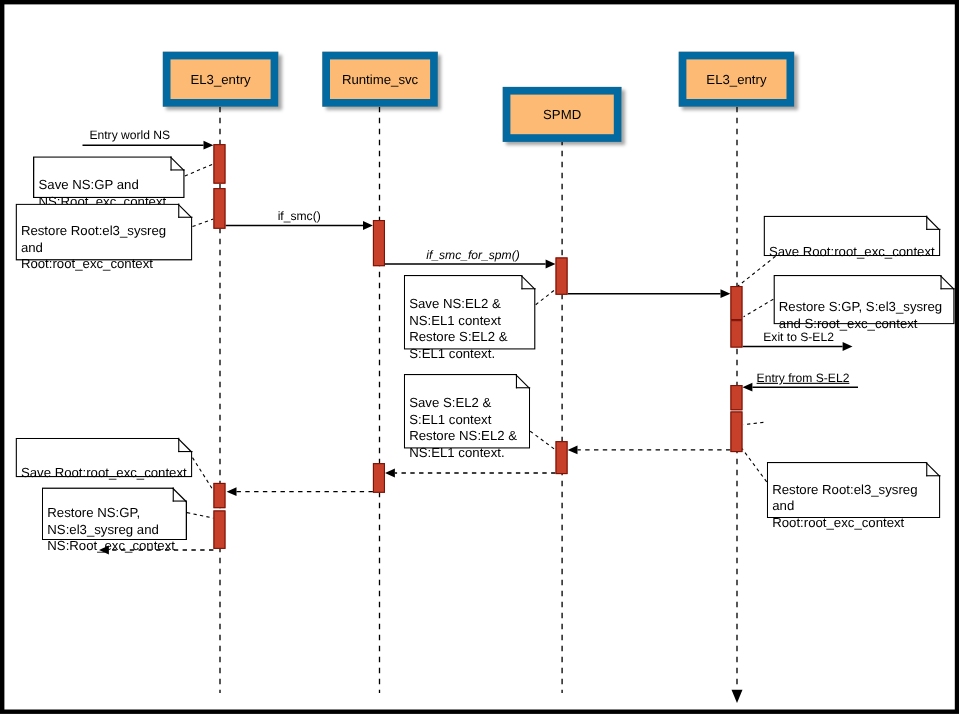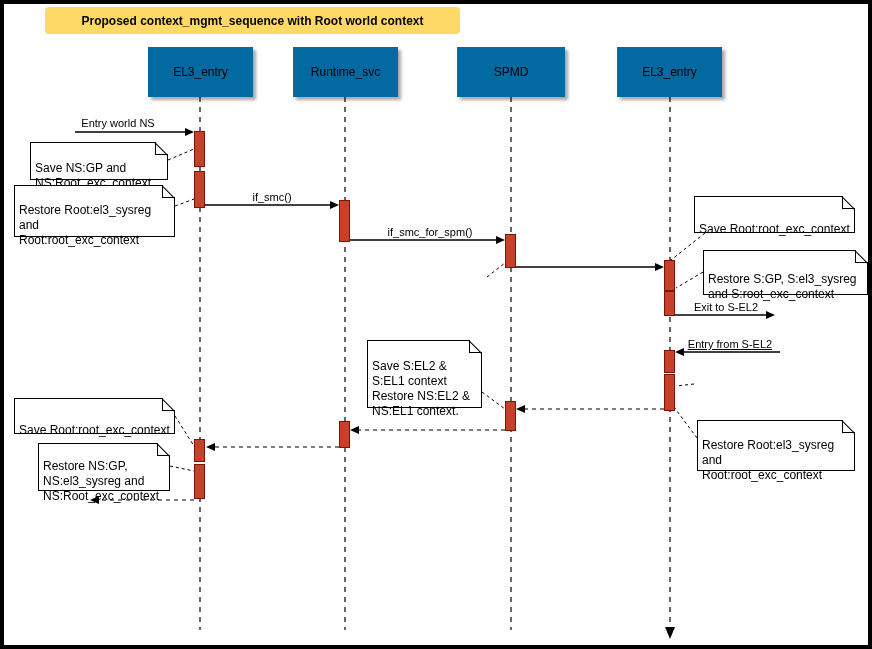--- a/index.html
+++ b/index.html
@@ -13,21 +13,21 @@
   .msg  { stroke:#000; stroke-width:1.3; fill:none; }
   .ret  { stroke:#000; stroke-width:1.2; stroke-dasharray:4 4; fill:none; }
   .conn { stroke:#000; stroke-width:1; stroke-dasharray:3 3; fill:none; }
   .head { fill:#000; stroke:none; }
 
   .title-banner { position:absolute; left:45px; top:7px; width:415px; height:27px;
     background:#ffd966; border-radius:4px; display:flex; align-items:center; justify-content:center;
     font-size:12px; font-weight:bold; color:#000; z-index:4; }
 
   .actor { position:absolute; top:47px; height:50px; width:105px;
-    background:#0369a1; border:5px solid #0369a1; box-shadow:3px 3px 3px rgba(0,0,0,0.35);
+    background:#fdba74; border:7px solid #0369a1; box-shadow:3px 3px 3px rgba(0,0,0,0.35);
     display:flex; align-items:center; justify-content:center;
     font-size:12px; color:#000; z-index:3; }
 
   .act { position:absolute; width:11px; background:#c7402a; border:1px solid #7a1408; z-index:2; }
 
   .note { position:absolute; z-index:5; }
   .note-bg { position:absolute; inset:0; background:#000;
     clip-path:polygon(0 0, calc(100% - 13px) 0, 100% 13px, 100% 100%, 0 100%); }
   .note-bg::after { content:""; position:absolute; inset:1px; background:#fff;
     clip-path:polygon(0 0, calc(100% - 12.5px) 0, 100% 12.5px, 100% 100%, 0 100%); }
@@ -87,29 +87,28 @@
     <path class="conn" d="M487,277 L505,263"></path>
     <path class="conn" d="M705,233 L671,260"></path>
     <path class="conn" d="M703,272 L676,288"></path>
     <path class="conn" d="M482,392 L505,409"></path>
     <path class="conn" d="M694,384 L676,386"></path>
     <path class="conn" d="M697,438 L671,403"></path>
     <path class="conn" d="M175,416 L194,446"></path>
     <path class="conn" d="M170,466 L194,471"></path>
   </svg>
 
-  <div class="title-banner">Proposed context_mgmt_sequence with Root world context</div>
 
   <div class="actor" style="left:148px;">
     <span>EL3_entry</span>
   </div>
   <div class="actor" style="left:293px;">
     <span>Runtime_svc</span>
   </div>
-  <div class="actor" style="left:457px; width:108px;">
+  <div class="actor" style="left:457px; width:108px;margin-top:32px;">
     <span>SPMD</span>
   </div>
   <div class="actor" style="left:617px;">
     <span>EL3_entry</span>
   </div>
 
   <div class="act" style="left:194px; top:131px; height:36px;"></div>
   <div class="act" style="left:194px; top:171px; height:37px;"></div>
   <div class="act" style="left:194px; top:439px; height:23px;"></div>
   <div class="act" style="left:194px; top:464px; height:35px;"></div>
@@ -120,36 +119,44 @@
   <div class="act" style="left:505px; top:234px; height:34px;"></div>
   <div class="act" style="left:505px; top:401px; height:30px;"></div>
 
   <div class="act" style="left:664px; top:260px; height:31px;"></div>
   <div class="act" style="left:664px; top:291px; height:25px;"></div>
   <div class="act" style="left:664px; top:350px; height:23px;"></div>
   <div class="act" style="left:664px; top:374px; height:37px;"></div>
 
   <div class="msg-label" style="left:74px; top:117px; width:88px;">Entry world NS</div>
   <div class="msg-label" style="left:241px; top:191px; width:62px;">if_smc()</div>
-  <div class="msg-label" style="left:378px; top:226px; width:104px;">if_smc_for_spm()</div>
+  <div class="msg-label" style="left:378px; top:226px; width:104px;font-style:italic;">if_smc_for_spm()</div>
   <div class="msg-label" style="left:690px; top:301px; width:72px;">Exit to S-EL2</div>
   <div class="msg-label" style="left:682px; top:338px; width:96px;text-decoration:underline;">Entry from S-EL2</div>
 
   <div class="note" style="left:30px; top:142px; width:138px; height:38px;">
     <div class="note-bg"></div>
     <div class="note-fold"></div>
     <div class="note-text">Save NS:GP and
 NS:Root_exc_context</div>
   </div>
   <div class="note" style="left:14px; top:185px; width:161px; height:52px;">
     <div class="note-bg"></div>
     <div class="note-fold"></div>
     <div class="note-text">Restore Root:el3_sysreg
 and
 Root:root_exc_context</div>
+  </div>
+  <div class="note" style="left:367px; top:250px; width:120px; height:68px;">
+    <div class="note-bg"></div>
+    <div class="note-fold"></div>
+    <div class="note-text">Save NS:EL2 &amp;
+NS:EL1 context
+Restore S:EL2 &amp;
+S:EL1 context.</div>
   </div>
   <div class="note" style="left:694px; top:196px; width:161px; height:37px;">
     <div class="note-bg"></div>
     <div class="note-fold"></div>
     <div class="note-text">Save Root:root_exc_context</div>
   </div>
   <div class="note" style="left:703px; top:250px; width:165px; height:45px;">
     <div class="note-bg"></div>
     <div class="note-fold"></div>
     <div class="note-text">Restore S:GP, S:el3_sysreg

